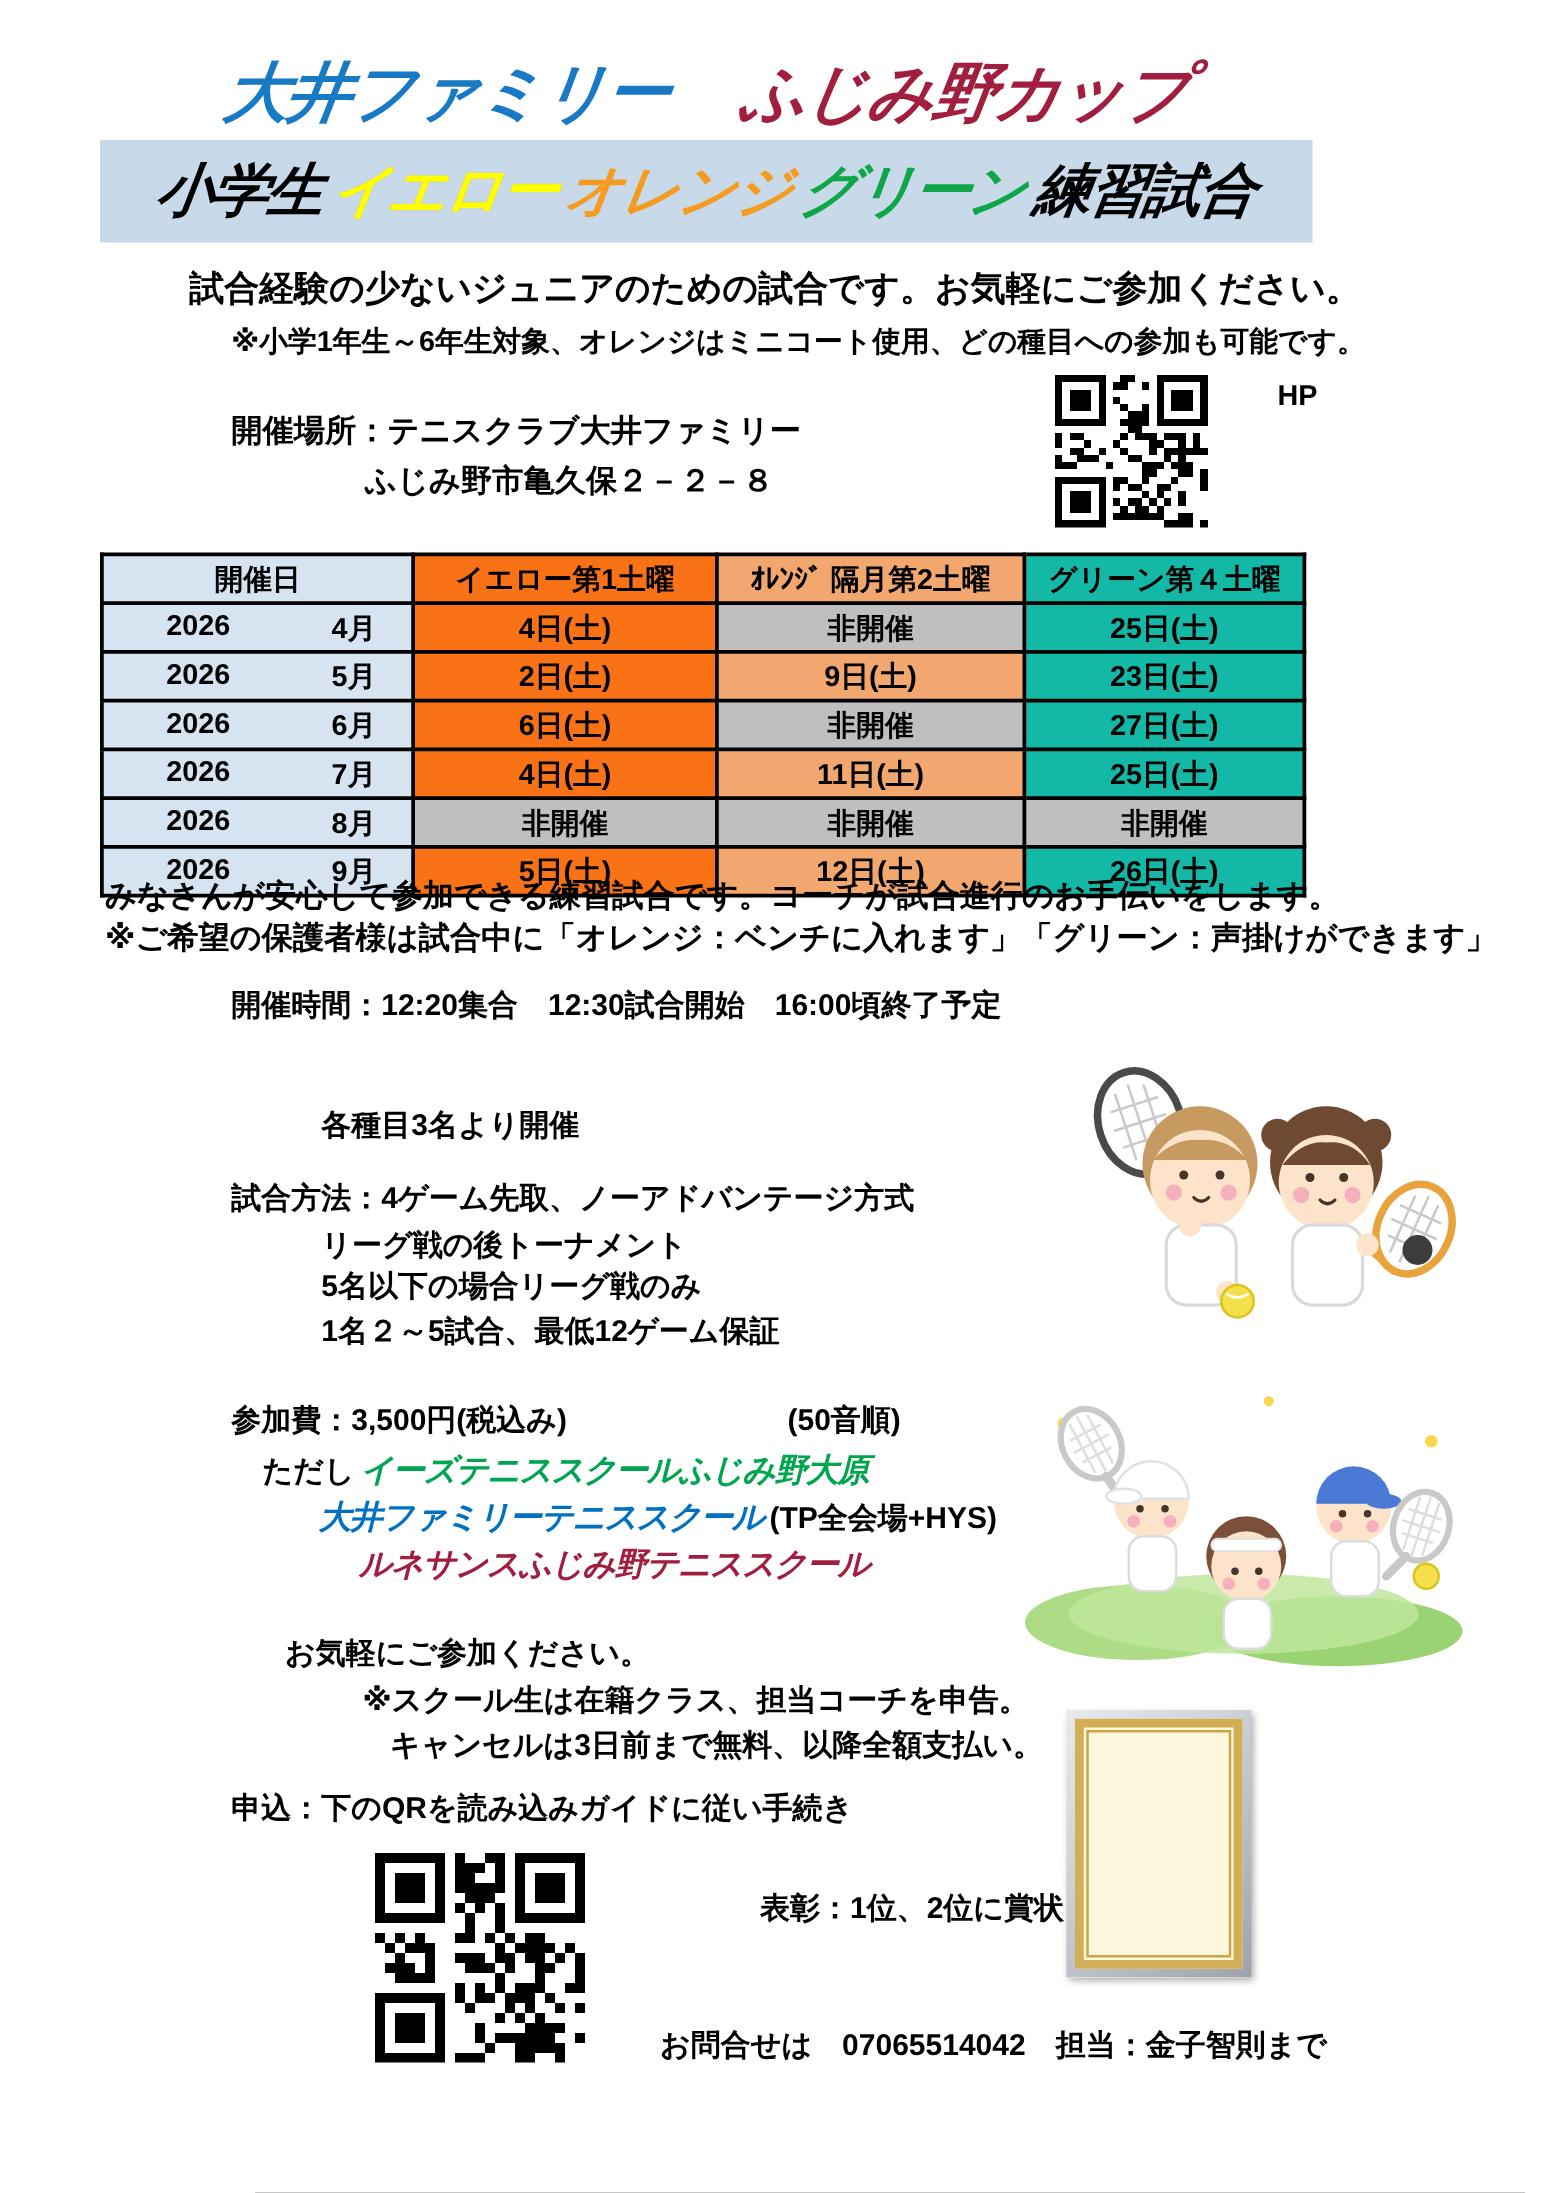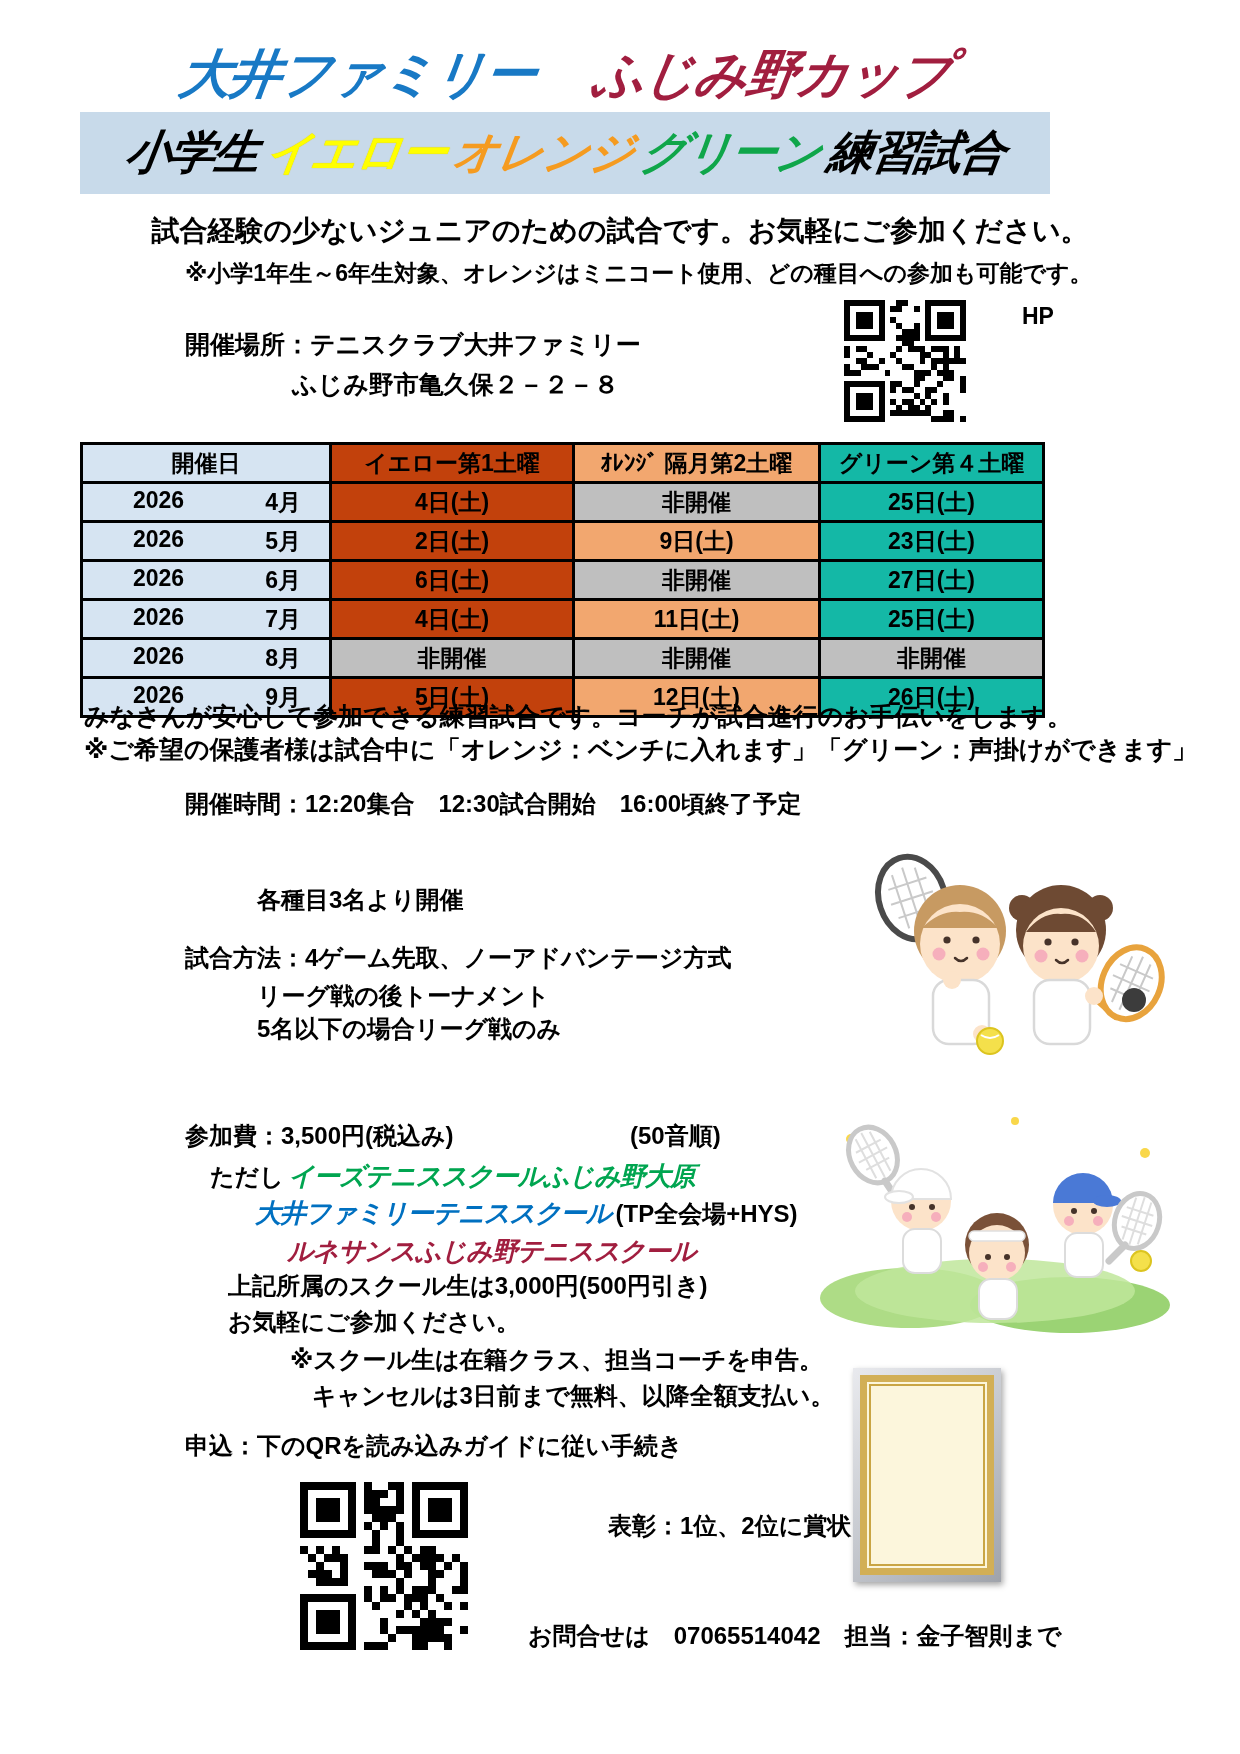--- a/index.html
+++ b/index.html
@@ -33,21 +33,21 @@
   .qr{background:#fff;}
   .qr1{left:843px;top:300px;width:124px;height:122px;}
   .hp{left:1022px;top:303px;font-size:23px;font-weight:bold;}
 
   
   table.sched{position:absolute;left:80px;top:442px;border-collapse:collapse;table-layout:fixed;}
   table.sched td{border:3px solid #000;height:36px;font-size:23px;font-weight:bold;
                  text-align:center;padding:0;white-space:nowrap;}
   .w1{width:246px;} .w2{width:240px;} .w3{width:243px;} .w4{width:221px;}
   .c-blue{background:#D6E4F2;}
-  .c-yel{background:#c2410c;}
+  .c-yel{background:#f97316;}
   .c-org{background:#F2A76F;}
   .c-grn{background:#14b8a6;}
   .c-gray{background:#BFBFBF;}
   .ym{display:flex;justify-content:space-between;padding:0 28px 0 50px;}
 
   
   .note-a{left:84px;top:700px;font-size:25px;font-weight:bold;}
   .note-b{left:84px;top:733px;font-size:25px;font-weight:bold;}
 
   
@@ -314,20 +314,21 @@
     </table>
 
   <div class="abs note-a">みなさんが安心して参加できる練習試合です。コーチが試合進行のお手伝いをします。</div>
   <div class="abs note-b">※ご希望の保護者様は試合中に「オレンジ：ベンチに入れます」「グリーン：声掛けができます」</div>
 
   <div class="abs dt time">開催時間：12:20集合　12:30試合開始　16:00頃終了予定</div>
   <div class="abs dt cap2">各種目3名より開催</div>
   <div class="abs dt meth1">試合方法：4ゲーム先取、ノーアドバンテージ方式</div>
   <div class="abs dt meth2">リーグ戦の後トーナメント</div>
   <div class="abs dt meth3">5名以下の場合リーグ戦のみ</div>
+  <div class="abs dt meth4">1名２～5試合、最低12ゲーム保証</div>
 
   <svg class="abs kids1" viewBox="0 0 370 255" xmlns="http://www.w3.org/2000/svg">
     <g transform="rotate(-18 112 70)">
       <ellipse cx="112" cy="70" rx="33" ry="42" fill="#ffffff" stroke="#4a4a4a" stroke-width="6"></ellipse>
       <path d="M92 55h40M90 70h44M93 85h38M100 42v56M112 38v64M124 42v56" stroke="#c9c9c9" stroke-width="2"></path>
     </g>
     <line x1="128" y1="110" x2="152" y2="152" stroke="#4a4a4a" stroke-width="9" stroke-linecap="round"></line>
     <circle cx="160" cy="103" r="46" fill="#C79A62"></circle>
     <circle cx="160" cy="116" r="40" fill="#FCE3C9"></circle>
     <path d="M122 100q18-18 38-16q22-2 38 16" fill="#C79A62"></path>
@@ -367,21 +368,20 @@
     <span class="dt">ただし</span>
     <span class="school school-green">イーズテニススクールふじみ野大原</span>
   </div>
   <div class="abs school-line2">
     <span class="school school-blue">大井ファミリーテニススクール</span>
     <span class="dt">(TP全会場+HYS)</span>
   </div>
   <div class="abs school-line3">
     <span class="school school-red">ルネサンスふじみ野テニススクール</span>
   </div>
-  <div class="abs dt discount">上記所属のスクール生は3,000円(500円引き)</div>
   <div class="abs dt payment">お気軽にご参加ください。</div>
   <div class="abs dt fee-note1">※スクール生は在籍クラス、担当コーチを申告。</div>
   <div class="abs dt fee-note2">キャンセルは3日前まで無料、以降全額支払い。</div>
 
   <svg class="abs kids2" viewBox="0 0 360 245" xmlns="http://www.w3.org/2000/svg">
     <ellipse cx="95" cy="205" rx="90" ry="30" fill="#AEDC86"></ellipse>
     <ellipse cx="255" cy="212" rx="100" ry="28" fill="#9BD374"></ellipse>
     <ellipse cx="180" cy="198" rx="140" ry="32" fill="#BFE69B" opacity="0.85"></ellipse>
     <circle cx="36" cy="46" r="5" fill="#F9D74A"></circle>
       <circle cx="330" cy="60" r="5" fill="#F9D74A"></circle>

